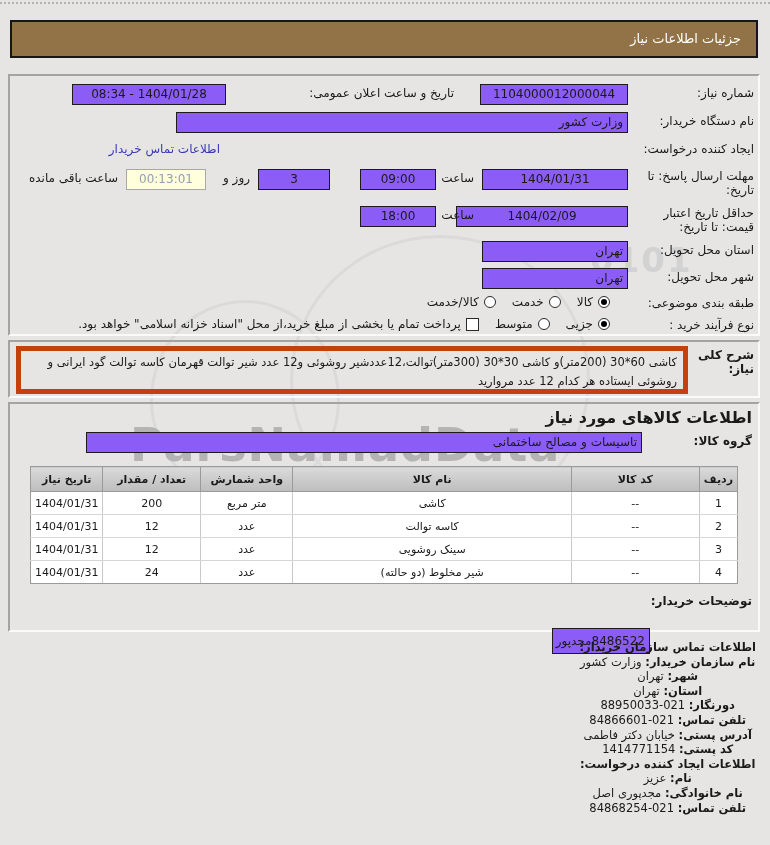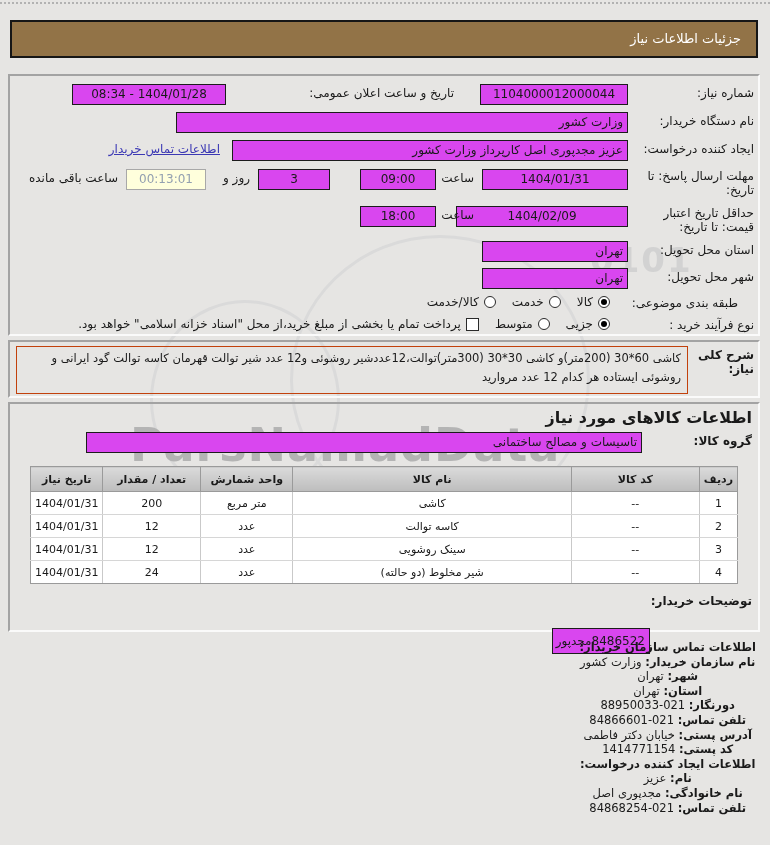--- a/index.html
+++ b/index.html
@@ -37,21 +37,21 @@
     border:2px solid; border-color:#a3a3a3 #fafafa #fafafa #a3a3a3;
   }
   #panel-form { top:74px; height:262px; }
   #panel-desc { top:340px; height:58px; }
   #panel-goods { top:402px; height:230px; }
 
   .row { position:absolute; right:0; left:0; height:22px; }
   .lbl { position:absolute; top:2px; white-space:nowrap; }
   .lbl2 { position:absolute; top:0; line-height:14px;margin-left:36px; }
   .box {
-    position:absolute; top:0; height:21px; background:#d946ef;
+    position:absolute; top:0; height:21px; background:#8b5cf6;
     border:1px solid #1c1c1c; line-height:19px; padding:0 4px;
     white-space:nowrap; overflow:hidden;
   }
   .center { text-align:center; }
   .num { direction:ltr; unicode-bidi:embed; }
   .link { position:absolute; top:2px; color:#3b38b4; white-space:nowrap; cursor:pointer; }
   .countdown { background:#ffffdc; border:1px solid #a8a8a8; color:#93a0b0; text-align:center; }
 
   .opt-group { position:absolute; top:1px; display:flex; align-items:center; gap:16px; }
   .opt { display:flex; align-items:center; gap:5px; }
@@ -59,21 +59,21 @@
   .radio.checked { position:relative; }
   .radio.checked::after { content:''; position:absolute; inset:2px; border-radius:50%; background:#000; }
   .radio.checked { position:relative; }
   .checkbox { width:13px; height:13px; border:1px solid #2a2a2a; background:#fff; flex:0 0 auto; }
 
   .bold { font-weight:bold; }
 
   
   #desc-box {
     position:absolute; top:4px; right:70px; width:672px; height:48px;
-    border:1px solid #c2410c; font-size:11.5px; line-height:1.65; padding:2px 6px;
+    border:5px solid #c2410c; font-size:11.5px; line-height:1.65; padding:2px 6px;
   }
 
   
   #goods-heading { position:absolute; top:4px; right:6px; font-weight:bold; font-size:16px;margin-left:9px; }
   #group-row { top:28px; }
   #goods-table {
     position:absolute; top:62px; right:20px; width:708px;
     border-collapse:collapse; font-size:11px; background:#ffffff;
   }
   #goods-table th {
@@ -121,22 +121,21 @@
     <span class="box center num" style="right:532px; width:154px;">08:34 - 1404/01/28</span>
   </div>
 
   <div class="row" style="top:36px;">
     <span class="lbl" style="right:4px;">نام دستگاه خریدار:</span>
     <span class="box" style="right:130px; width:452px;">وزارت کشور</span>
   </div>
 
   <div class="row" style="top:64px;">
     <span class="lbl" style="right:4px;">ایجاد کننده درخواست:</span>
-    <span class="box" style="right:130px; width:396px;">عزیز مجدپوری اصل کارپرداز وزارت کشور</span>
-    <span class="link" style="right:538px;text-decoration:underline;">اطلاعات تماس خریدار</span>
+    <span class="link" style="right:538px;">اطلاعات تماس خریدار</span>
   </div>
 
   <div class="row" style="top:93px; height:38px;">
     <span class="lbl2" style="right:4px; width:126px;">مهلت ارسال پاسخ: تا تاریخ:</span>
     <span class="box center num" style="right:130px; width:146px;">1404/01/31</span>
     <span class="lbl" style="right:284px;">ساعت</span>
     <span class="box center num" style="right:322px; width:76px;">09:00</span>
     <span class="box center num" style="right:428px; width:72px;">3</span>
     <span class="lbl" style="right:508px;">روز و</span>
     <span class="box countdown num" style="right:552px; width:80px;">00:13:01</span>
@@ -154,21 +153,21 @@
     <span class="lbl" style="right:4px;">استان محل تحویل:</span>
     <span class="box" style="right:130px; width:146px;">تهران</span>
   </div>
 
   <div class="row" style="top:192px;">
     <span class="lbl" style="right:4px;">شهر محل تحویل:</span>
     <span class="box" style="right:130px; width:146px;">تهران</span>
   </div>
 
   <div class="row" style="top:218px; height:20px;">
-    <span class="lbl" style="right:20px;text-align:right;">طبقه بندی موضوعی:</span>
+    <span class="lbl" style="right:4px;text-align:right;">طبقه بندی موضوعی:</span>
     <span class="opt-group" style="right:148px;" id="classification-group">
         <span class="opt">
           <span class="radio checked"></span>
           <span>کالا</span>
         </span>
         <span class="opt">
           <span class="radio"></span>
           <span>خدمت</span>
         </span>
         <span class="opt">

